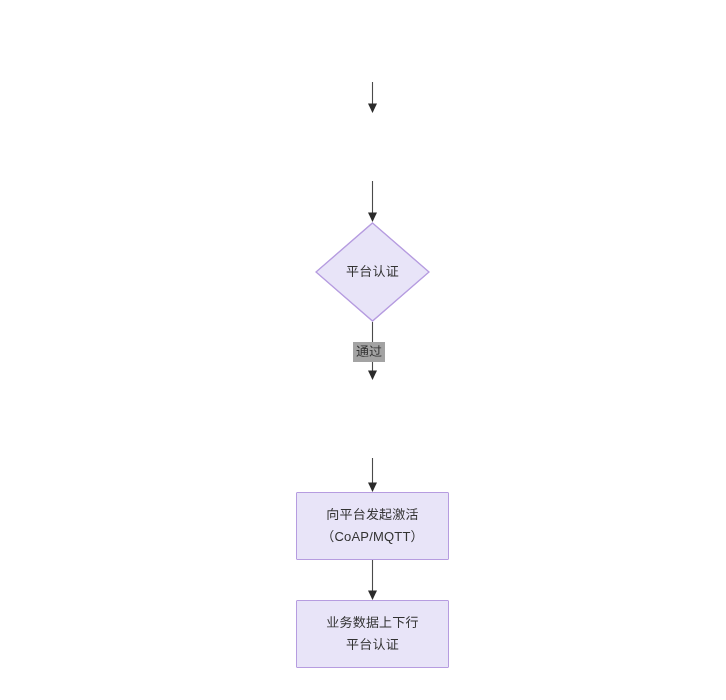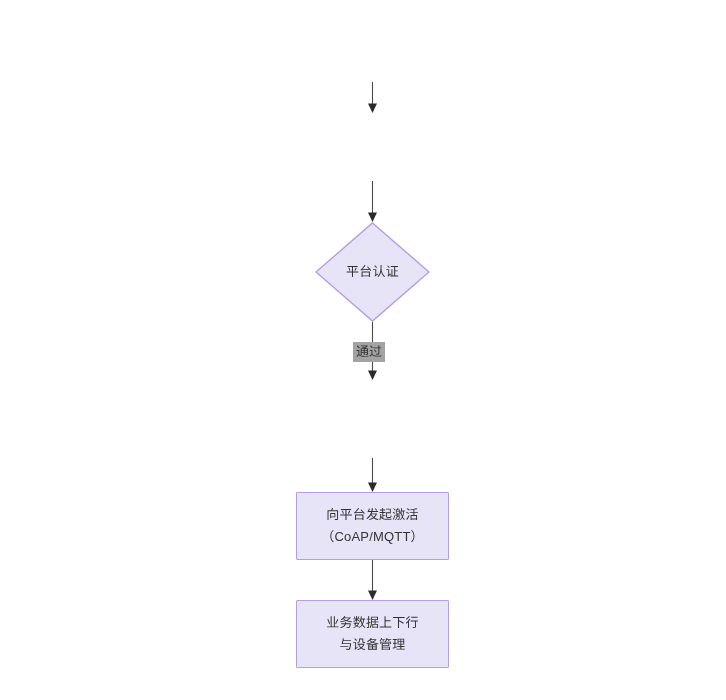--- a/index.html
+++ b/index.html
@@ -147,16 +147,16 @@
   <div class="edge-label" style="left:353px; top:342px;">通过</div>
 
 
   <div class="node node-process" style="left:296px; top:492px; width:153px; height:68px;">
     <span class="node-label">向平台发起激活
 （CoAP/MQTT）</span>
   </div>
 
   <div class="node node-process" style="left:296px; top:600px; width:153px; height:68px;">
     <span class="node-label">业务数据上下行
-与设备管理</span>
+平台认证</span>
   </div>
 
 </div>
 
 </body></html>

